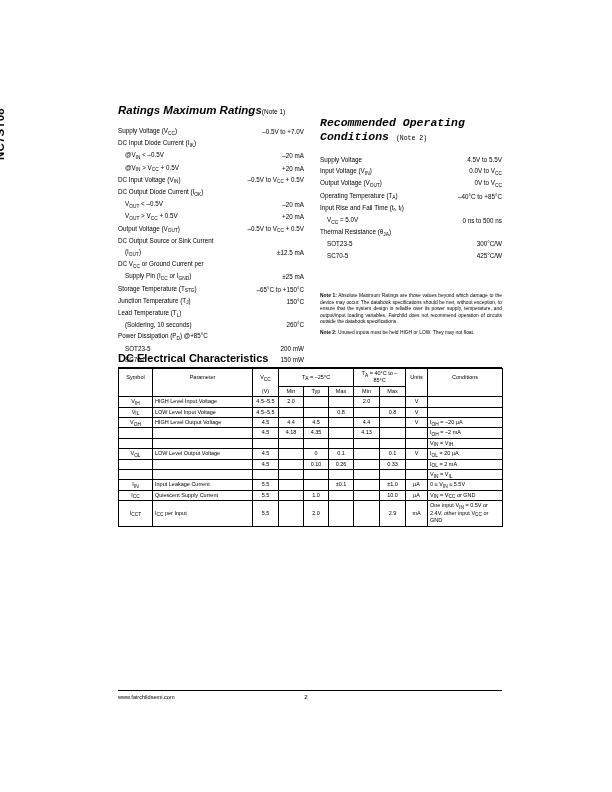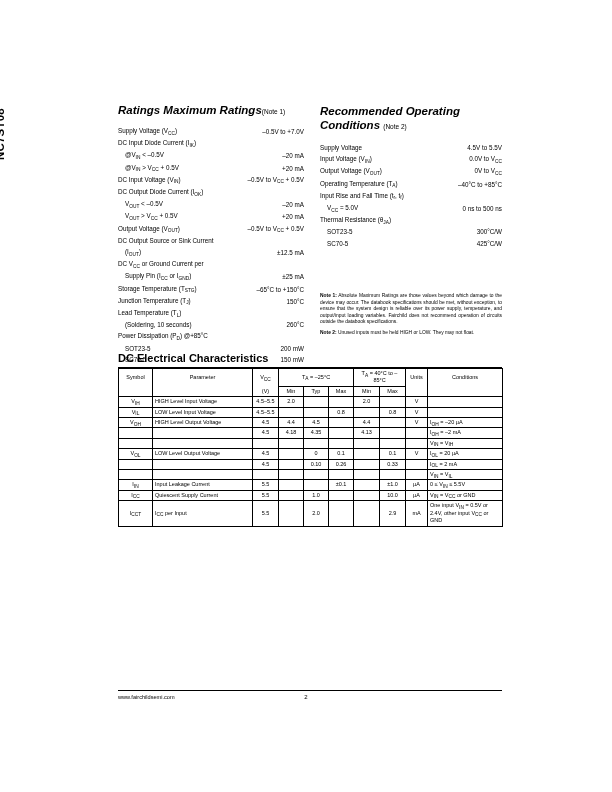--- a/index.html
+++ b/index.html
@@ -39,22 +39,23 @@
   }
   h2.sec .note{
     font-weight:normal;
     font-style:normal;
     font-size:6.5px;
   }
   h2.sec2{
     font-size:11.5px;
     font-weight:bold;
     font-style:italic;
-    margin:0 0 8px 0;
+    margin:12px 0 8px 0;
     line-height:14px;
+    font-family:Liberation Mono, monospace;
   }
   h2.sec2 .note{
     font-weight:normal;
     font-style:normal;
     font-size:6.5px;
   }
 
   .rowline{
     display:flex;
     justify-content:space-between;

